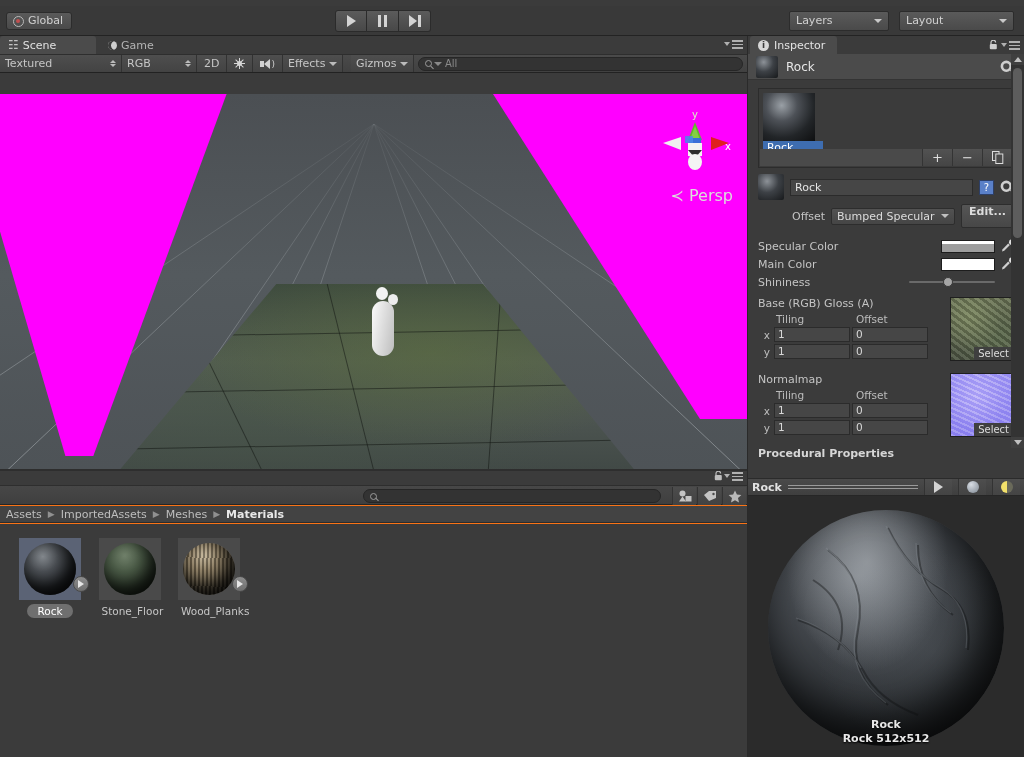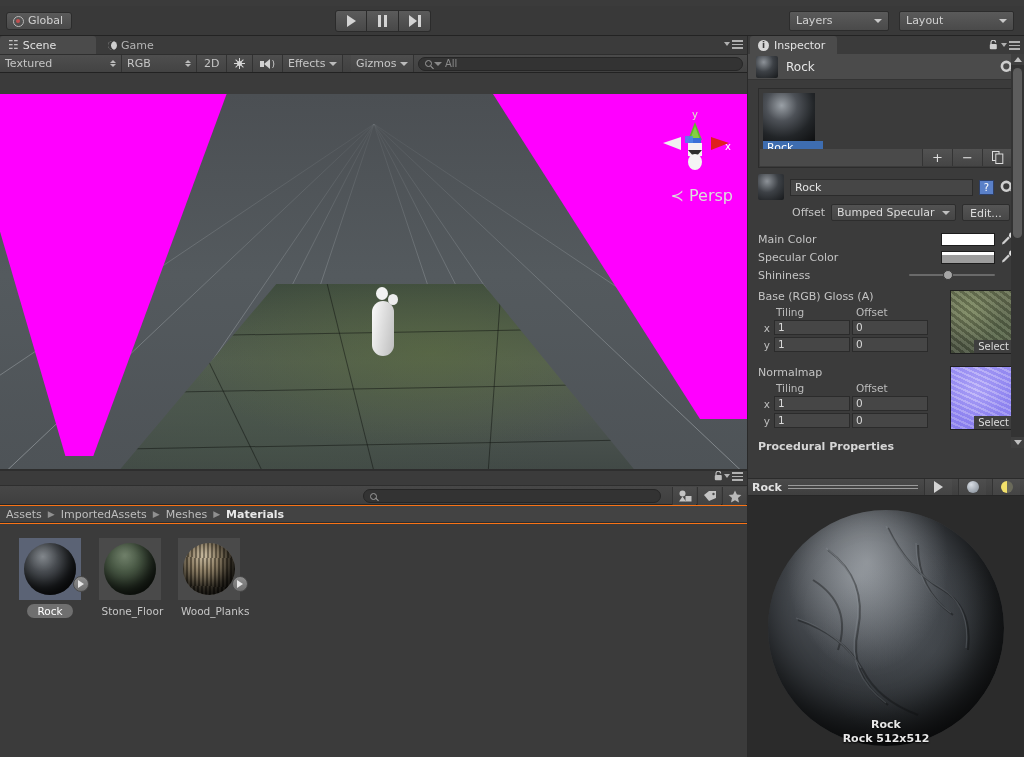--- a/index.html
+++ b/index.html
@@ -213,22 +213,22 @@
   .mat-name-row .mnthumb{width:26px;height:26px;border-radius:2px;}
   .txtfield{flex:1;height:17px;background:#464646;border:1px solid #2b2b2b;color:#e4e4e4;font-size:11px;line-height:15px;padding:0 4px;}
   .bluebook{width:15px;height:15px;background:#5a80c8;border:1px solid #2d3f66;color:#fff;font-size:10px;
     display:flex;align-items:center;justify-content:center;}
   .gearsm{width:14px;height:14px;}
 
   .shader-row{display:flex;align-items:center;gap:6px;padding:4px 10px 0 44px;}
   .lbl{color:#c4c4c4;font-size:11px;}
   .popup{height:17px;background:linear-gradient(#525252,#454545);border:1px solid #2d2d2d;border-radius:2px;
     display:flex;align-items:center;justify-content:space-between;padding:0 5px;color:#dcdcdc;font-size:11px;}
-  .editbtn{height:17px;padding:0 7px;background:linear-gradient(#555,#474747);border:1px solid #2d2d2d;border-radius:2px;
-    color:#dcdcdc;font-size:11px;display:flex;align-items:flex-end;}
+  .editbtn{height:24px;padding:0 7px;background:linear-gradient(#555,#474747);border:1px solid #2d2d2d;border-radius:2px;
+    color:#dcdcdc;font-size:11px;display:flex;align-items:flex-start;font-weight:bold;}
 
   .prop-rows{margin-top:9px;padding:0 10px;}
   .prop-row{display:flex;align-items:center;height:18px;}
   .prop-row .lbl{flex:1;}
   .swatch{width:54px;height:13px;border:1px solid #1d1d1d;}
   .eyedrop{width:14px;height:14px;margin-left:5px;}
   .slider{width:86px;height:13px;position:relative;display:flex;align-items:center;}
   .slider .trk{width:100%;height:2px;background:#6a6a6a;border-radius:1px;}
   .slider .knb{position:absolute;left:40%;width:10px;height:10px;border-radius:50%;background:#a6a6a6;border:1px solid #3a3a3a;}
 
@@ -634,32 +634,32 @@
         <span>Bumped Specular</span>
         <span class="caret" style="border-top-color:#c0c0c0"></span>
       </div>
       <div class="editbtn">
         <span>Edit...</span>
       </div>
     </div>
 
     <div class="prop-rows">
       <div class="prop-row">
-        <span class="lbl">Main Color</span>
-        <span class="swatch" style="background:#ffffff"></span>
+        <span class="lbl">Specular Color</span>
+        <span class="swatch" style="background:linear-gradient(#ffffff 0 3px,#9d9d9d 3px 100%)"></span>
         <span class="eyedrop">
           <svg width="14" height="14" viewBox="0 0 14 14">
             <path d="M9.5 1.3 a2 2 0 0 1 3 3 L10.8 6 L8.8 4 Z" fill="#e0e0e0"></path>
             <path d="M8.2 4.4 L9.9 6.1 L4.2 11.8 L2 12.6 L2.6 10.3 Z" fill="#cfcfcf"></path>
           </svg>
         </span>
       </div>
       <div class="prop-row">
-        <span class="lbl">Specular Color</span>
-        <span class="swatch" style="background:linear-gradient(#ffffff 0 3px,#9d9d9d 3px 100%)"></span>
+        <span class="lbl">Main Color</span>
+        <span class="swatch" style="background:#ffffff"></span>
         <span class="eyedrop">
           <svg width="14" height="14" viewBox="0 0 14 14">
             <path d="M9.5 1.3 a2 2 0 0 1 3 3 L10.8 6 L8.8 4 Z" fill="#e0e0e0"></path>
             <path d="M8.2 4.4 L9.9 6.1 L4.2 11.8 L2 12.6 L2.6 10.3 Z" fill="#cfcfcf"></path>
           </svg>
         </span>
       </div>
       <div class="prop-row">
         <span class="lbl">Shininess</span>
         <span class="slider">

